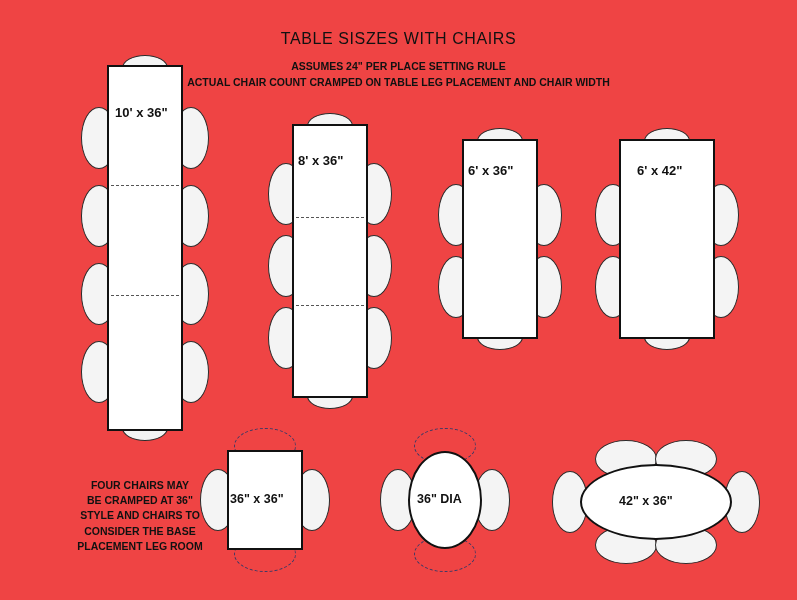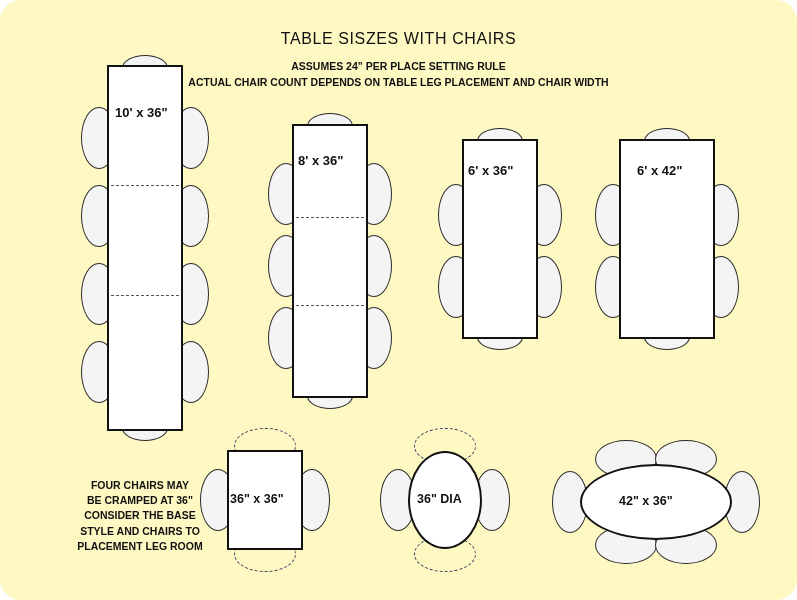--- a/index.html
+++ b/index.html
@@ -4,24 +4,23 @@
 <style>
   html, body {
     margin: 0;
     padding: 0;
     background: #ffffff;
   }
   #canvas {
     position: relative;
     width: 797px;
     height: 600px;
-    background: #fef9c3;
+    background: #ef4444;
     font-family: "Liberation Sans", sans-serif;
     overflow: hidden;
-    border-radius: 21px;
   }
   .title {
     position: absolute;
     left: 0;
     right: 0;
     top: 30px;
     text-align: center;
     font-size: 16px;
     letter-spacing: 0.6px;
     color: #111111;
@@ -103,21 +102,21 @@
     color: #111111;
   }
 </style>
 </head>
 <body>
 
 <div id="canvas">
 
   <div class="title">TABLE SISZES WITH CHAIRS</div>
   <div class="sub1">ASSUMES 24" PER PLACE SETTING RULE</div>
-  <div class="sub2">ACTUAL CHAIR COUNT DEPENDS ON TABLE LEG PLACEMENT AND CHAIR WIDTH</div>
+  <div class="sub2">ACTUAL CHAIR COUNT CRAMPED ON TABLE LEG PLACEMENT AND CHAIR WIDTH</div>
 
   <div class="group" style="left:75px; top:55px; width:160px; height:390px;">
 
     <div class="chair chair-end" style="left:47px; top:0px; width:46px; height:26px;"></div>
     <div class="chair chair-end" style="left:47px; top:360px; width:46px; height:26px;"></div>
 
     <div class="chair chair-side" style="left:6px; top:52px; width:36px; height:62px;"></div>
     <div class="chair chair-side" style="left:6px; top:130px; width:36px; height:62px;"></div>
     <div class="chair chair-side" style="left:6px; top:208px; width:36px; height:62px;"></div>
     <div class="chair chair-side" style="left:6px; top:286px; width:36px; height:62px;"></div>
@@ -166,22 +165,22 @@
     <div class="chair chair-side" style="left:3px; top:128px; width:36px; height:62px;"></div>
     <div class="chair chair-side" style="left:111px; top:56px; width:36px; height:62px;"></div>
     <div class="chair chair-side" style="left:111px; top:128px; width:36px; height:62px;"></div>
     <div class="table-rect" style="left:27px; top:11px; width:96px; height:200px;"></div>
     <div class="lbl" style="left:45px; top:35px;">6' x 42"</div>
   </div>
 
   <div class="note" style="left:65px; top:478px;">
     <div>FOUR CHAIRS MAY</div>
     <div>BE CRAMPED AT 36"</div>
+    <div>STYLE AND CHAIRS TO</div>
     <div>CONSIDER THE BASE</div>
-    <div>STYLE AND CHAIRS TO</div>
     <div>PLACEMENT LEG ROOM</div>
   </div>
 
   <div class="group" style="left:198px; top:428px; width:150px; height:145px;">
     <div class="chair chair-dashed" style="left:36px; top:0px; width:62px; height:36px;"></div>
     <div class="chair chair-dashed" style="left:36px; top:108px; width:62px; height:36px;"></div>
     <div class="chair chair-side" style="left:2px; top:41px; width:36px; height:62px;"></div>
     <div class="chair chair-side" style="left:96px; top:41px; width:36px; height:62px;"></div>
     <div class="table-rect" style="left:29px; top:22px; width:76px; height:100px;"></div>
     <div class="lbl lbl-sm" style="left:32px; top:64px;">36" x 36"</div>

